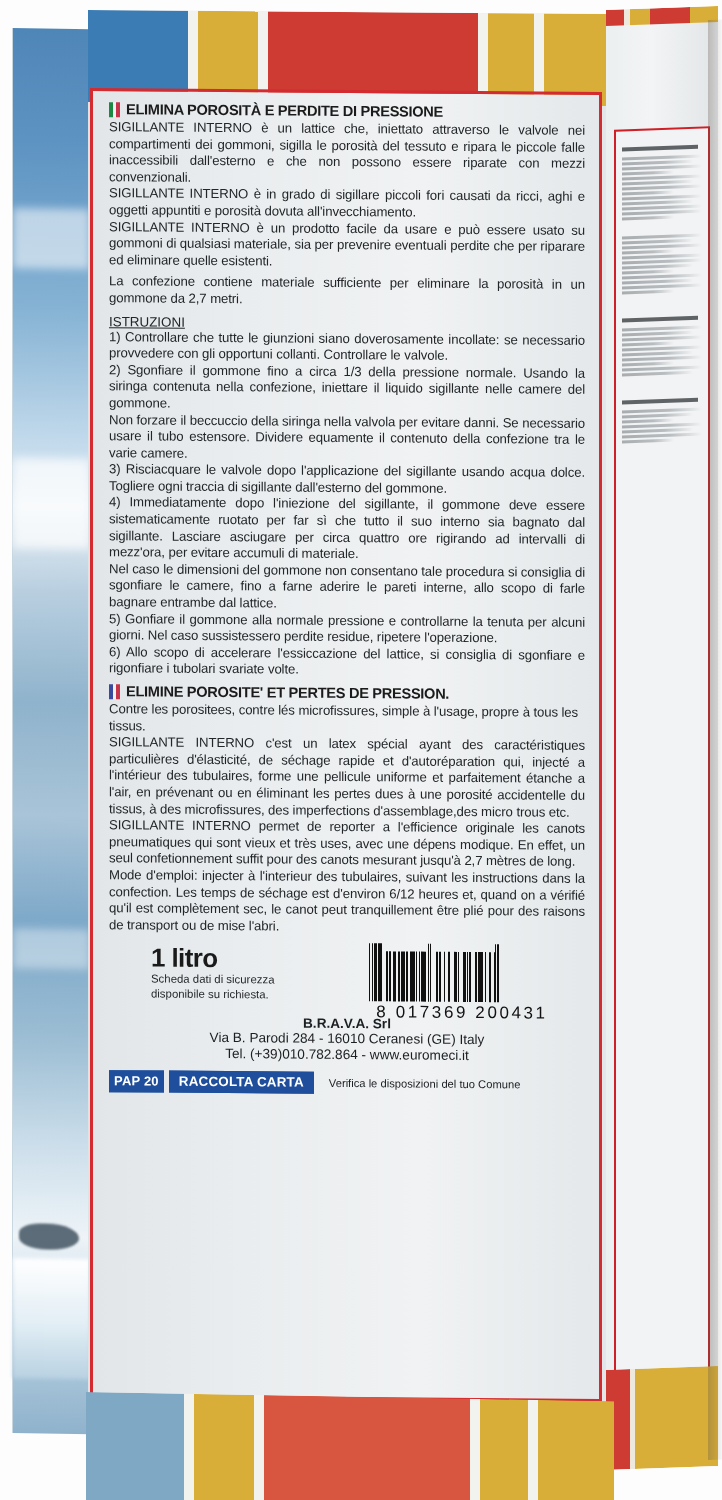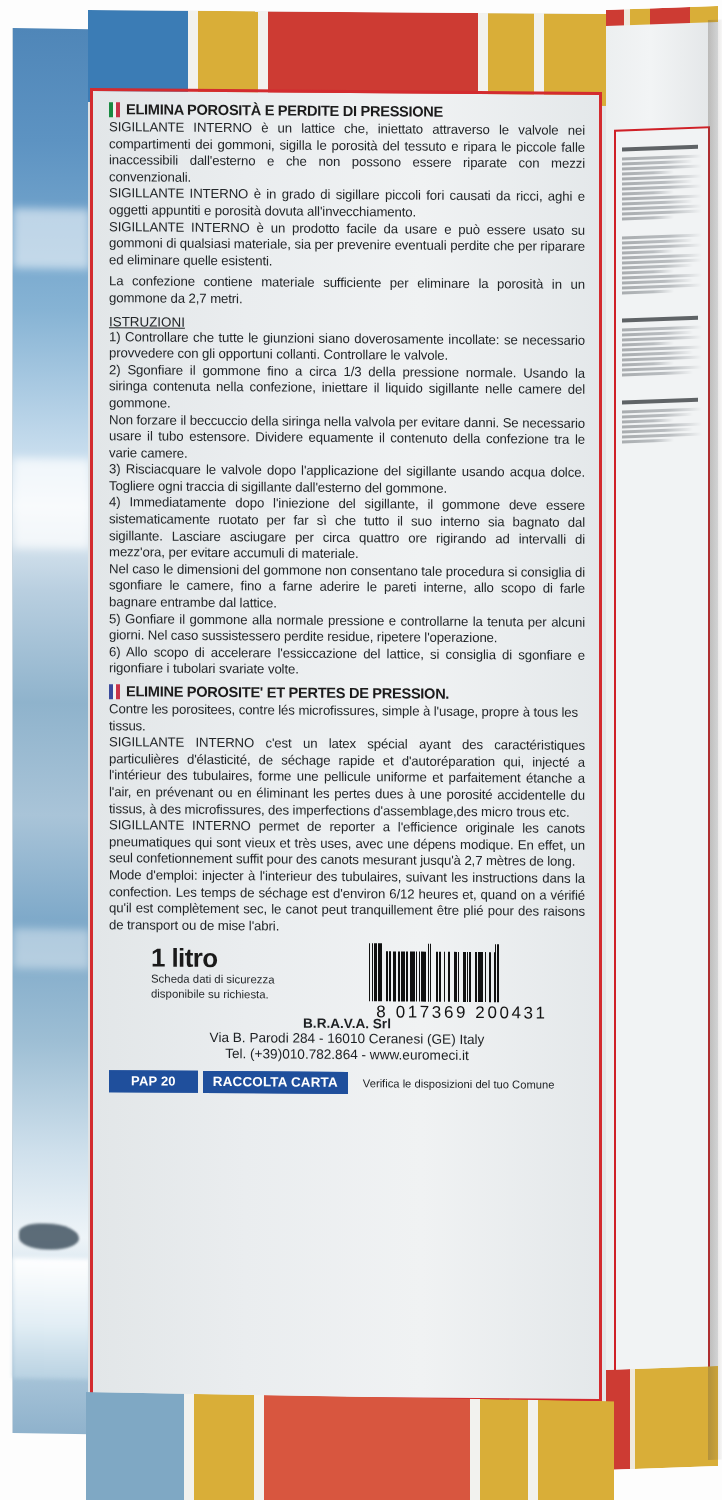--- a/index.html
+++ b/index.html
@@ -174,21 +174,21 @@
 
   .company { text-align:center; margin-top:14px; }
   .company .nm { font-size:13.6px; font-weight:bold; color:#1c1f22; }
   .company .ad { font-size:13.6px; color:#1c1f22; line-height:16px; }
 
   .recycle-row {
     display:flex; align-items:center; gap:5px; margin-top:9px;
   }
   .pap-badge {
     border:2px solid #1f4f9c; background:#1f4f9c; color:#fff;
-    font-size:13px; font-weight:bold; padding:1px 20px 2px; letter-spacing:0.2px;
+    font-size:13px; font-weight:bold; padding:1px 3px 2px; letter-spacing:0.2px;
     line-height:15px;
   }
   .racc-badge {
     border:2px solid #1f4f9c; background:#1f4f9c; color:#fff;
     font-size:13.4px; font-weight:bold; padding:1px 8px 2px; letter-spacing:0.2px;
     line-height:15px;
   }
   .verifica {
     font-size:11.2px; color:#1c1f22; margin-left:10px; white-space:nowrap;
   }

